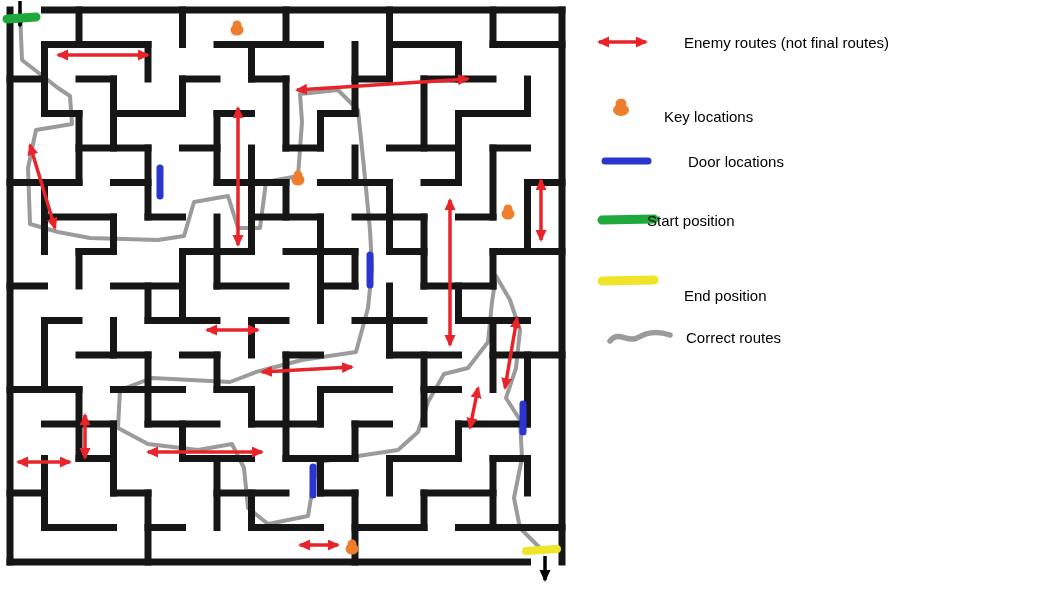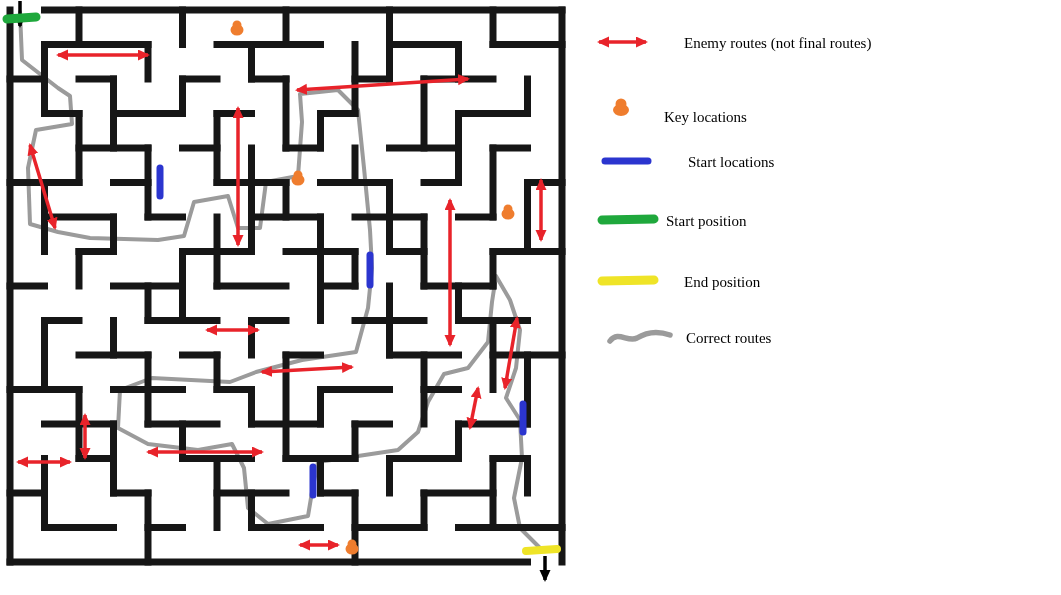--- a/index.html
+++ b/index.html
@@ -1,21 +1,21 @@
 <!DOCTYPE html>
 <html><head>
 <meta charset="utf-8">
 <style>
   html,body{margin:0;padding:0;background:#fff;}
   .stage{
     position:relative;
     width:958px;height:595px;
     background:#ffffff;
     overflow:hidden;
-    font-family:Liberation Serif, serif;
+    font-family:Liberation Sans, sans-serif;
   }
   .stage svg{position:absolute;left:0;top:0;}
   .legend-label{
     position:absolute;
     font-size:15px;
     color:#000;
     white-space:nowrap;
     line-height:18px;
   }
 </style>
@@ -221,19 +221,19 @@
         <line x1="605" y1="161" x2="648" y2="161" stroke="#2b35cf" stroke-width="7" stroke-linecap="round"></line>
         <line x1="602" y1="220" x2="654" y2="219" stroke="#1fa83c" stroke-width="9" stroke-linecap="round"></line>
         <line x1="602" y1="281" x2="654" y2="280" stroke="#efe427" stroke-width="9" stroke-linecap="round"></line>
         <path d="M610,341 C618,330 628,343 637,338 C645,333 656,330 670,335" fill="none" stroke="#9b9b9b" stroke-width="5.5" stroke-linecap="round"></path>
       </g>
   </svg>
 
   <div class="legend">
     <div class="legend-label" style="left:684px;top:34px">Enemy routes (not final routes)</div>
     <div class="legend-label" style="left:664px;top:108px">Key locations</div>
-    <div class="legend-label" style="left:688px;top:153px">Start locations</div>
-    <div class="legend-label" style="left:666px;top:212px">Start position</div>
-    <div class="legend-label" style="left:684px;top:273px">End position</div>
+    <div class="legend-label" style="left:688px;top:153px">Door locations</div>
+    <div class="legend-label" style="left:647px;top:212px">Start position</div>
+    <div class="legend-label" style="left:684px;top:287px">End position</div>
     <div class="legend-label" style="left:686px;top:329px">Correct routes</div>
   </div>
 
 </div>
 
 </body></html>

